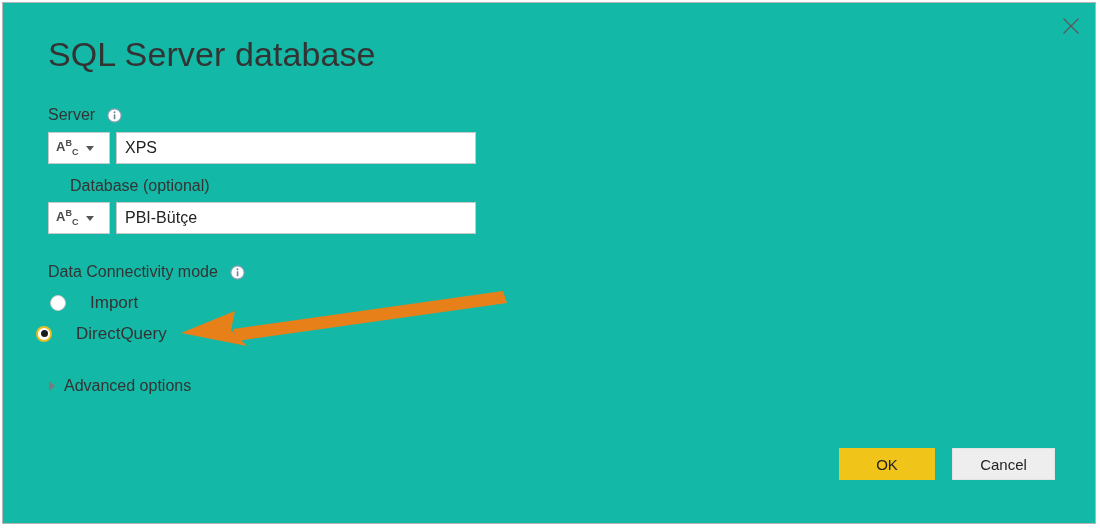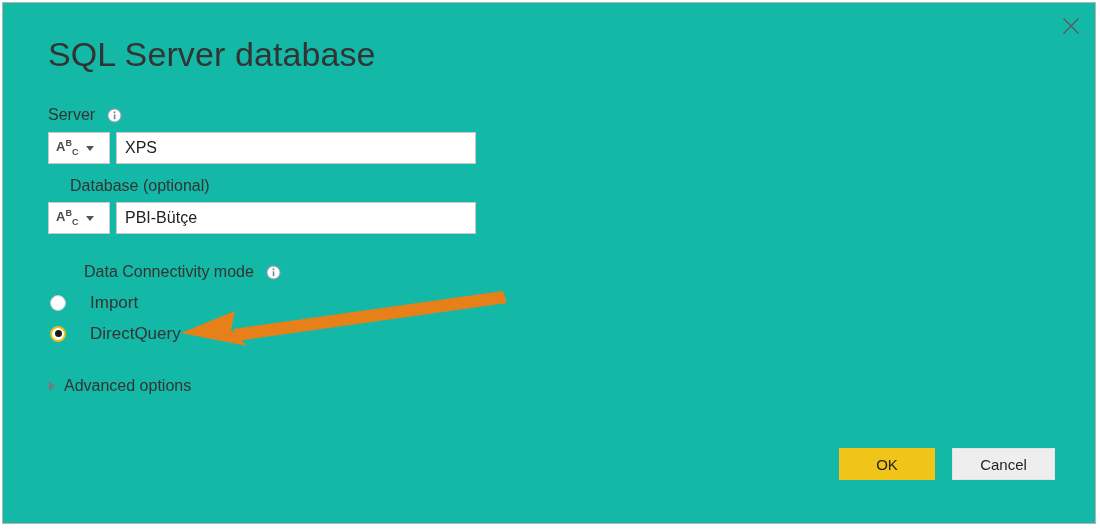--- a/index.html
+++ b/index.html
@@ -222,37 +222,37 @@
 
   <div class="type-picker" style="left:45px; top:199px;">
     <span class="abc">
       <span>A</span><span class="sup">B</span><span class="sub">C</span>
     </span>
     <span class="caret-down"></span>
   </div>
 
   <input class="text-input" style="left: 113px; top: 199px; width: 360px;" value="PBI-Bütçe">
 
-  <div class="field-label" style="left:45px; top:261px;margin-left:36px;">
+  <div class="field-label" style="left:45px; top:261px;">
     <span class="lbl-text">Data Connectivity mode</span>
     <span class="info-icon">
       <svg width="15" height="15" viewBox="0 0 15 15">
         <circle cx="7.5" cy="7.5" r="6.6" fill="#ffffff" stroke="#8aa0b5" stroke-width="1.1"></circle>
         <circle cx="7.5" cy="4.3" r="0.95" fill="#6f8599"></circle>
         <rect x="6.75" y="6.2" width="1.6" height="5.1" rx="0.5" fill="#6f8599"></rect>
       </svg>
     </span>
   </div>
 
   <div class="radio-row" style="left:47px; top:291px;">
     <span class="radio-outer off"></span>
     <span class="radio-label">Import</span>
   </div>
 
-  <div class="radio-row" style="left:47px; top:322px;">
+  <div class="radio-row" style="left:33px; top:322px;">
     <span class="radio-outer on">
       <span class="radio-dot"></span>
     </span>
     <span class="radio-label">DirectQuery</span>
   </div>
 
   <svg class="annotation-arrow" viewBox="0 0 340 66">
     <g fill="#E8801A">
       <path d="M60 48 L330 10 L334 22 L64 60 Z"></path>
       <path d="M8 52 L62 30 L58 49 L74 65 Z"></path>

